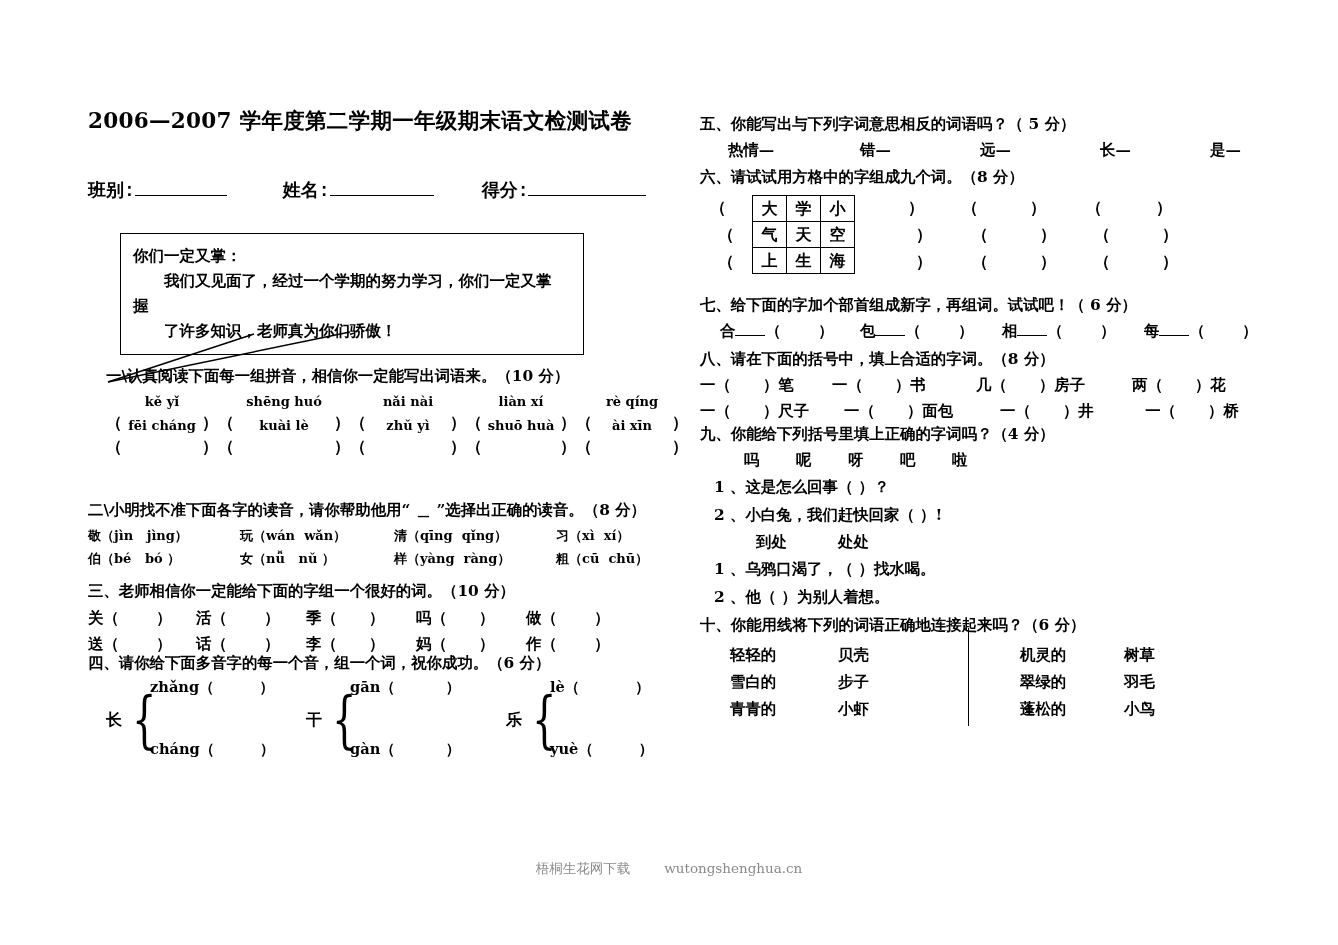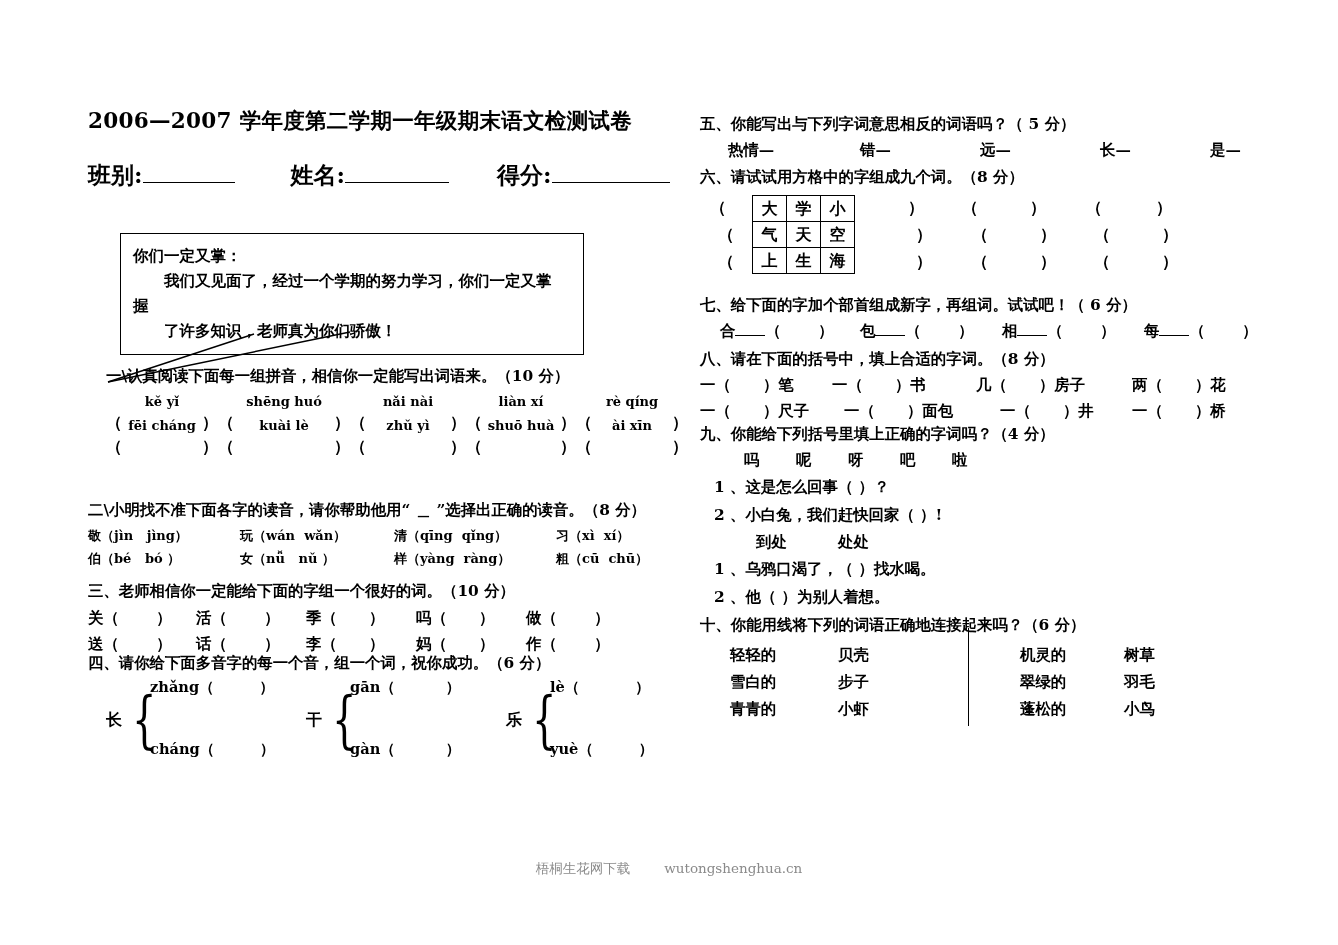--- a/index.html
+++ b/index.html
@@ -37,24 +37,25 @@
 
   
   .doc-title {
     font-size: 21.5px;
     font-weight: bold;
     letter-spacing: 0.3px;
     white-space: nowrap;
     line-height: 1.2;
   }
   .id-row {
-    margin-top: 26px;
-    font-size: 23px;
+    margin-top: 44px;
+    font-size: 18px;
     font-weight: bold;
     white-space: nowrap;
+    font-family: Liberation Mono, monospace;
   }
   .id-row .fld { display: inline-block; }
   .id-row .blank {
     display: inline-block;
     border-bottom: 1.6px solid #000;
     vertical-align: baseline;
   }
   .b-a { width: 92px; }
   .b-b { width: 104px; }
   .b-c { width: 118px; }
@@ -453,21 +454,21 @@
       <div class="pyline" style="margin-top:5px; font-size:15.4px;">
         <div style="width:132px;"><span>一（</span>&nbsp;&nbsp;&nbsp;&nbsp;&nbsp;&nbsp;<span>）笔</span></div>
         <div style="width:144px;"><span>一（</span>&nbsp;&nbsp;&nbsp;&nbsp;&nbsp;&nbsp;<span>）书</span></div>
         <div style="width:156px;"><span>几（</span>&nbsp;&nbsp;&nbsp;&nbsp;&nbsp;&nbsp;<span>）房子</span></div>
         <div style="width:120px;"><span>两（</span>&nbsp;&nbsp;&nbsp;&nbsp;&nbsp;&nbsp;<span>）花</span></div>
       </div>
       <div class="pyline" style="margin-top:5px; font-size:15.4px;">
         <div style="width:144px;"><span>一（</span>&nbsp;&nbsp;&nbsp;&nbsp;&nbsp;&nbsp;<span>）尺子</span></div>
         <div style="width:156px;"><span>一（</span>&nbsp;&nbsp;&nbsp;&nbsp;&nbsp;&nbsp;<span>）面包</span></div>
         <div style="width:132px;"><span>一（</span>&nbsp;&nbsp;&nbsp;&nbsp;&nbsp;&nbsp;<span>）井</span></div>
-        <div style="width:120px;"><span>一（</span>&nbsp;&nbsp;&nbsp;&nbsp;&nbsp;&nbsp;<span>）桥</span></div>
+        <div style="width:120px;text-align:center;"><span>一（</span>&nbsp;&nbsp;&nbsp;&nbsp;&nbsp;&nbsp;<span>）桥</span></div>
       </div>
     </div>
 
     <div style="margin-top:2px;">
       <div class="q-head">九、你能给下列括号里填上正确的字词吗？（4 分）</div>
 
       <div class="pyline" style="margin-top:5px; font-size:15.4px;">
         <div style="width:44px;"></div>
         <div style="width:52px;">吗</div>
         <div style="width:52px;">呢</div>

